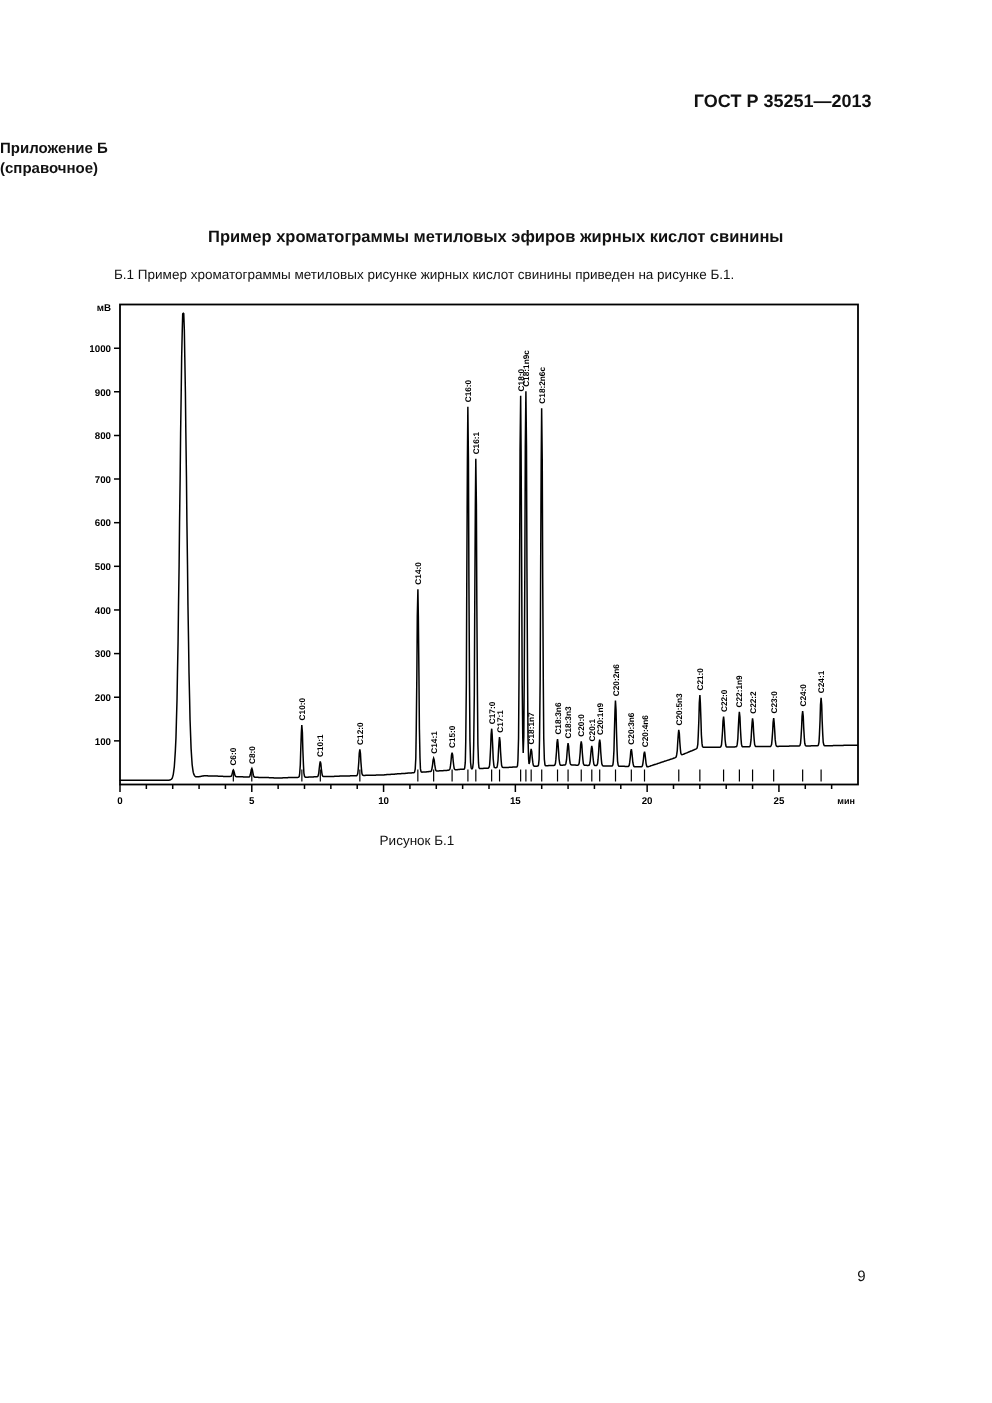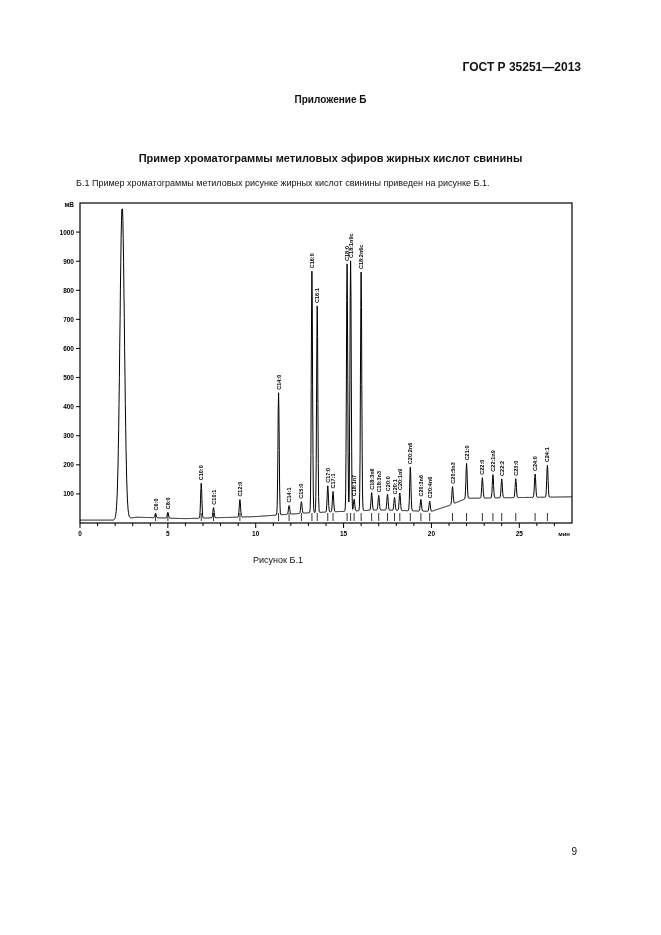--- a/index.html
+++ b/index.html
@@ -1,31 +1,32 @@
 <!DOCTYPE html>
 <html><head>
 <meta charset="utf-8">
 <style>
   html, body { margin: 0; padding: 0; background: #ffffff; }
   body { width: 661px; height: 935px; position: relative; font-family: "Liberation Sans", sans-serif; color: #111; overflow: hidden; }
   .gost { position: absolute; top: 60px; right: 80px; font-weight: bold; font-size: 12px; }
-  .appendix { position: absolute; top: 93px; left: 0; width: 661px; text-align: center; font-weight: bold; font-size: 10px; line-height: 13px; }
+  .appendix { position: absolute; top: 93px; left: 0; width: 661px; text-align: left; font-weight: bold; font-size: 10px; line-height: 13px; }
   .heading { position: absolute; top: 152px; left: 0; width: 661px; text-align: center; font-weight: bold; font-size: 11px; }
   .para { position: absolute; top: 178px; left: 76px; font-size: 9px; }
   .figure { position: absolute; left: 60px; top: 195px; width: 520px; height: 350px; }
   .caption { position: absolute; top: 555px; left: 0; width: 556px; text-align: center; font-size: 9px; }
   .pagenum { position: absolute; top: 846px; right: 84px; font-size: 10px; }
   svg text { font-family: "Liberation Sans", sans-serif; }
 </style>
 </head>
 <body>
 
 <div class="gost">ГОСТ Р 35251—2013</div>
 <div class="appendix">
   <div>Приложение Б</div>
+  <div>(справочное)</div>
 </div>
 <div class="heading">Пример хроматограммы метиловых эфиров жирных кислот свинины</div>
 <div class="para">Б.1  Пример хроматограммы метиловых рисунке жирных кислот свинины приведен на рисунке Б.1.</div>
 
 <div class="figure">
   <svg id="chart" width="520" height="350" viewBox="0 0 520 350">
       <rect x="20" y="8" width="492" height="320" fill="none" stroke="#000" stroke-width="1.2"></rect>
       <line x1="16" y1="298.9090909090909" x2="20" y2="298.9090909090909" stroke="#000" stroke-width="1"></line>
       <text x="14" y="301.4090909090909" font-size="6.5" text-anchor="end" font-weight="bold">100</text>
       <line x1="16" y1="269.8181818181818" x2="20" y2="269.8181818181818" stroke="#000" stroke-width="1"></line>

